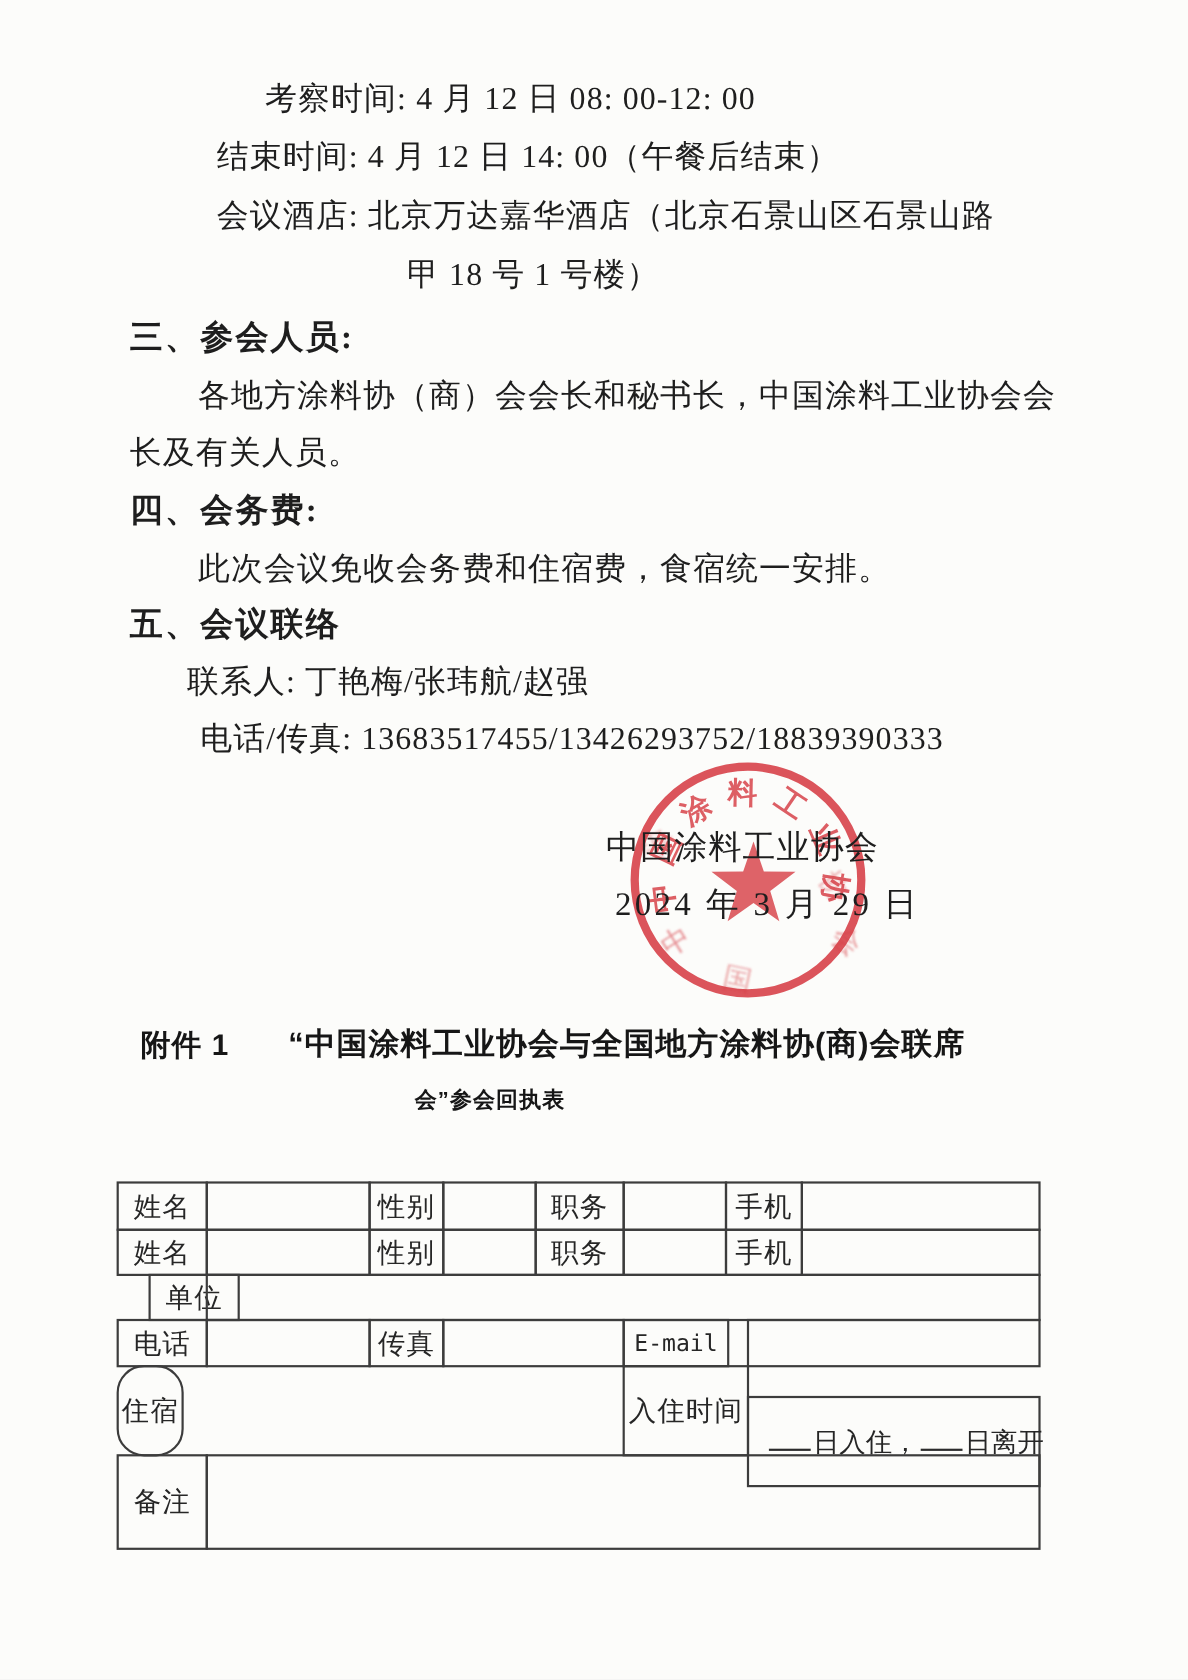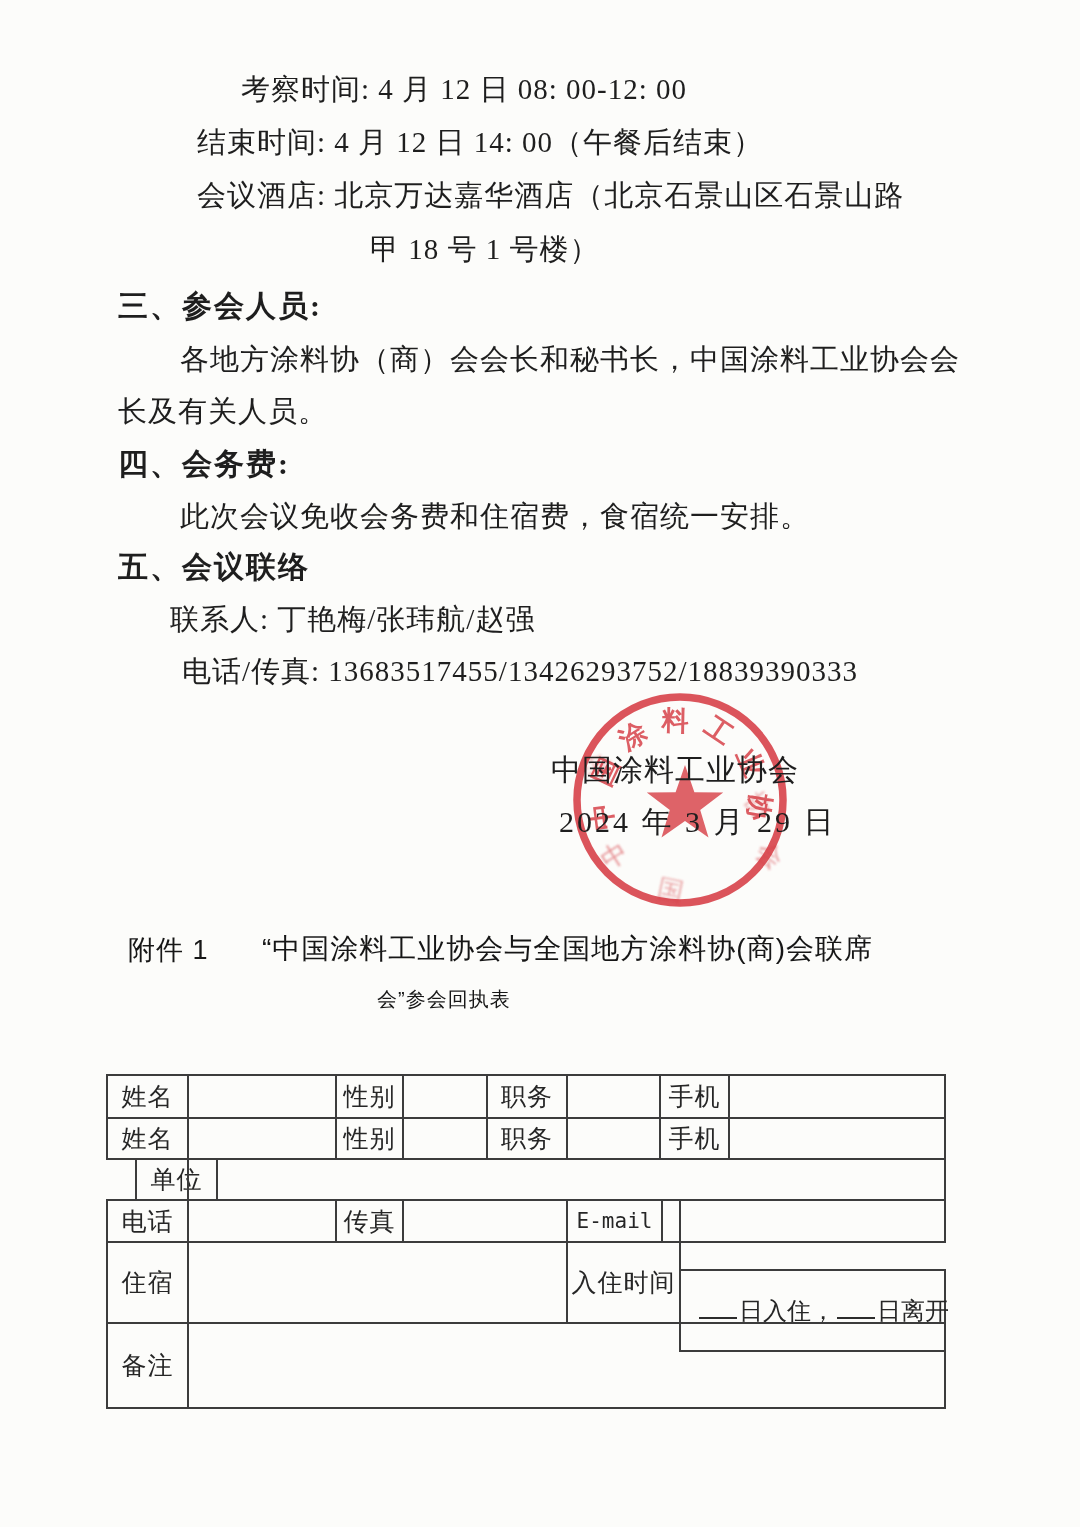--- a/index.html
+++ b/index.html
@@ -23,21 +23,21 @@
   .sig{
     position:absolute;
     font-size:30px;
     letter-spacing:1px;
     white-space:nowrap;
     z-index:3;
   }
   .att{
     position:absolute;
     font-family:"Liberation Sans","DejaVu Sans",sans-serif;
-    font-weight:400;
+    font-weight:700;
     font-size:27px;
     letter-spacing:1px;
     white-space:nowrap;
     color:#161616;
     z-index:3;
   }
   .stamp{position:absolute;left:558px;top:678px;width:244px;height:244px;z-index:2;}
   
   .tbl{position:absolute;left:106px;top:1074px;width:840px;height:335px;z-index:3;}
   .cell{
@@ -133,21 +133,21 @@
     <div class="cell" style="left:0;top:84px;width:83px;height:43px;margin-left:29px;">单位</div>
     <div class="cell" style="left:81px;top:84px;width:759px;height:43px;"></div>
 
     <div class="cell" style="left:0;top:125px;width:83px;height:44px;">电话</div>
     <div class="cell" style="left:81px;top:125px;width:150px;height:44px;"></div>
     <div class="cell" style="left:229px;top:125px;width:69px;height:44px;">传真</div>
     <div class="cell" style="left:296px;top:125px;width:166px;height:44px;"></div>
     <div class="cell email" style="left:460px;top:125px;width:97px;height:44px;">E-mail</div>
     <div class="cell" style="left:573px;top:125px;width:267px;height:44px;"></div>
 
-    <div class="cell" style="left:0;top:167px;width:83px;height:83px;">住宿</div>
+    <div class="cell" style="left:0;top:167px;width:61px;height:83px;border-radius:25px;">住宿</div>
     <div class="cell" style="left:460px;top:167px;width:115px;height:83px;">入住时间</div>
     <div class="cell left" style="left:573px;top:167px;width:267px;height:83px;padding-left:16px;">
       <span class="stayrow"><span class="blank"></span><span>日入住，</span><span class="blank"></span><span>日离开</span></span>
     </div>
 
     <div class="cell" style="left:0;top:248px;width:83px;height:87px;">备注</div>
     <div class="cell" style="left:81px;top:248px;width:759px;height:87px;"></div>
   </div>
 
 </div>

